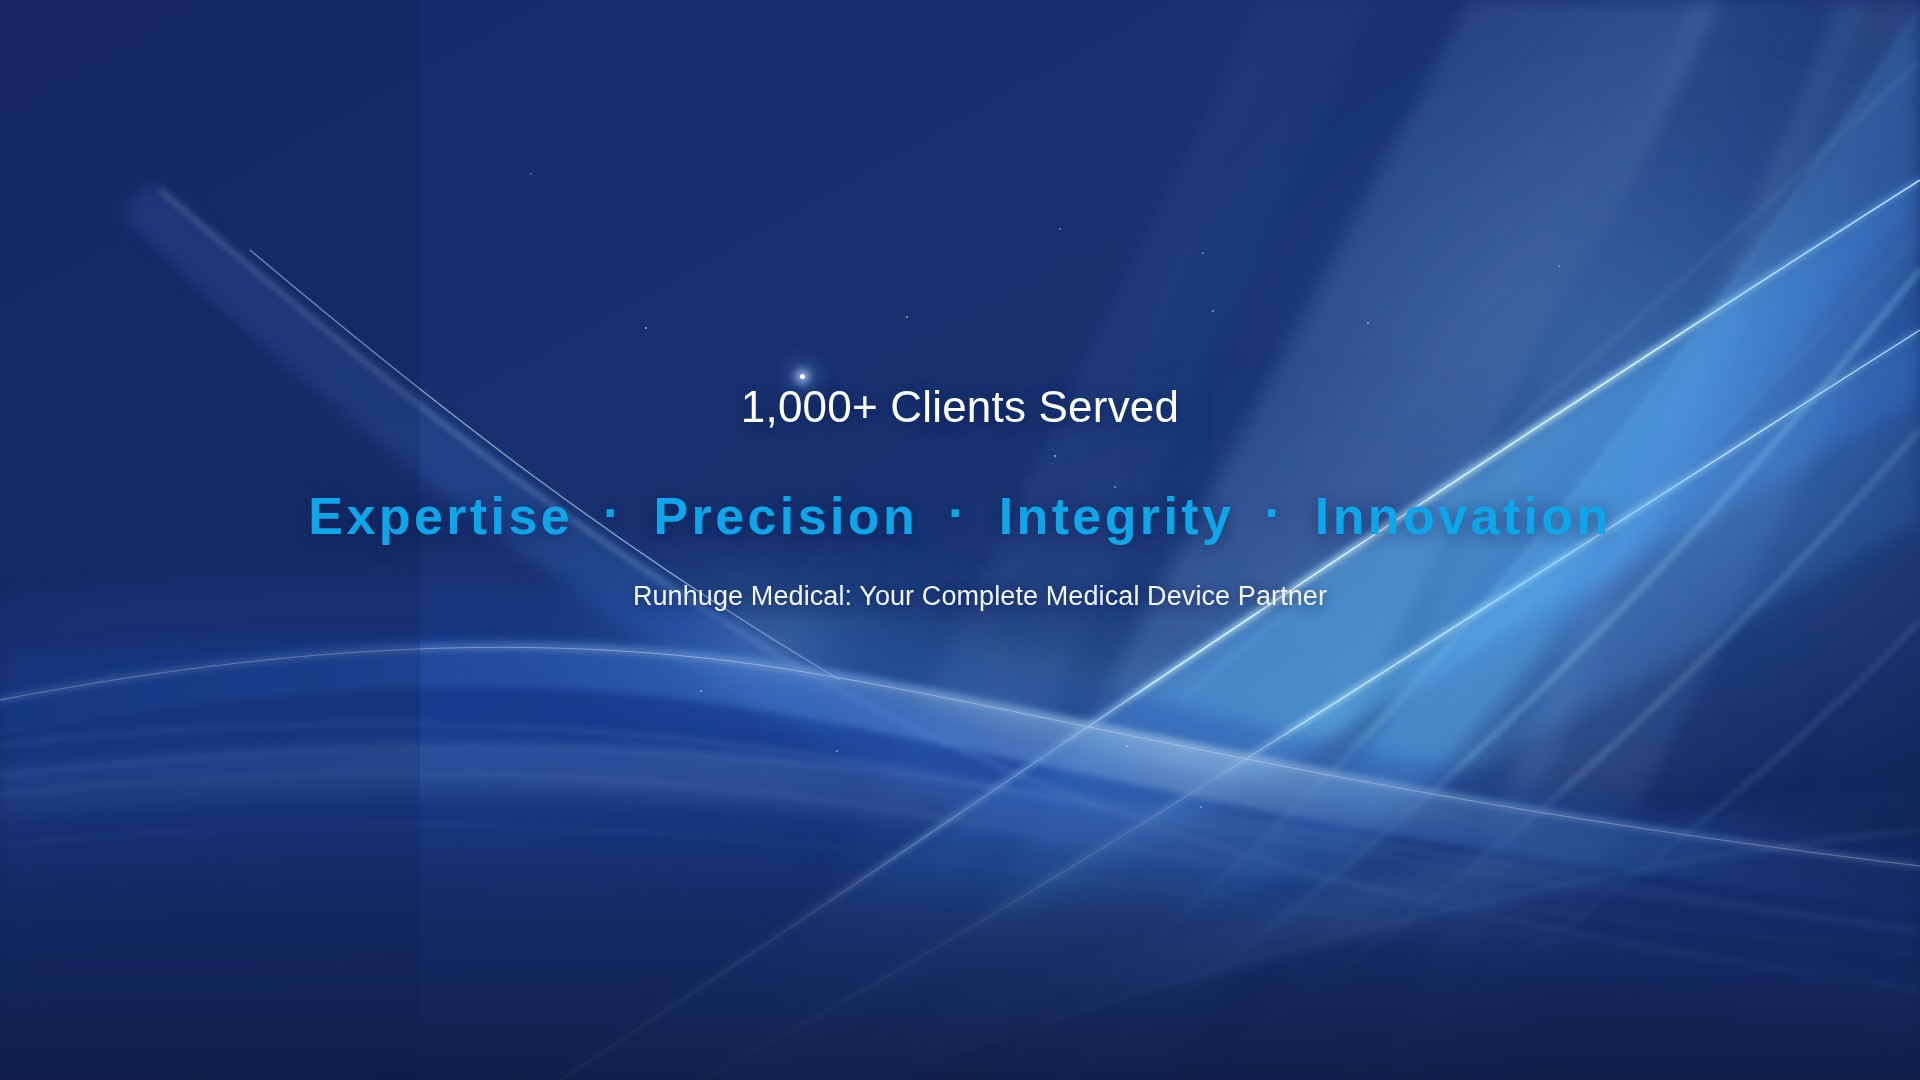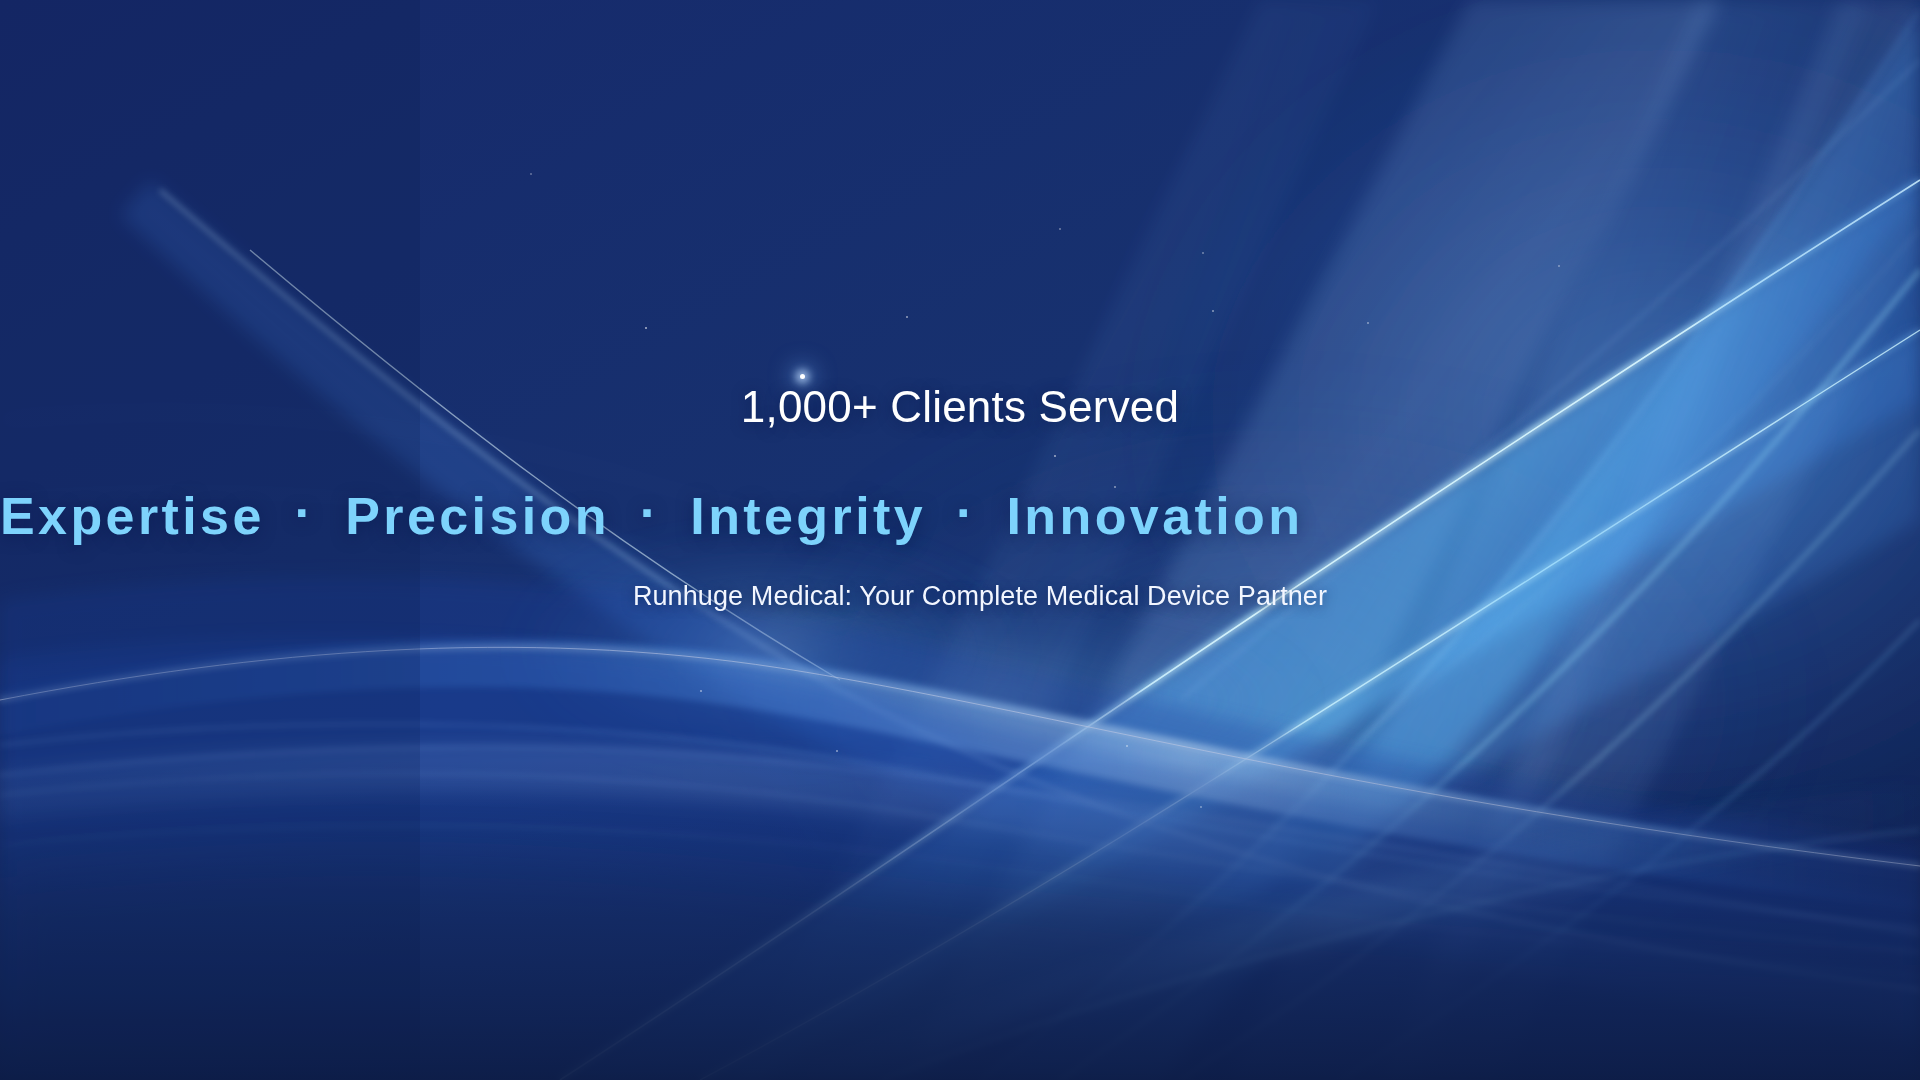--- a/index.html
+++ b/index.html
@@ -41,24 +41,25 @@
     font-size:44px;
     font-weight:300;
     letter-spacing:0.2px;
     color:#ffffff;
     line-height:1.1;
     text-shadow:0 2px 14px rgba(5,20,70,.55);
   }
   .headline {
     position:absolute;
     top:487px; left:0; width:1920px;
+    text-align:center;
     font-size:52px;
     font-weight:700;
     letter-spacing:3.4px;
-    color:#7dd3fc;
+    color:#0ea5e9;
     line-height:1.15;
     white-space:nowrap;
     text-shadow:0 2px 16px rgba(5,20,70,.5);
   }
   .headline .sep {
     display:inline-block;
     padding:0 12px;
     font-weight:700;
     position:relative;
     top:-4px;

